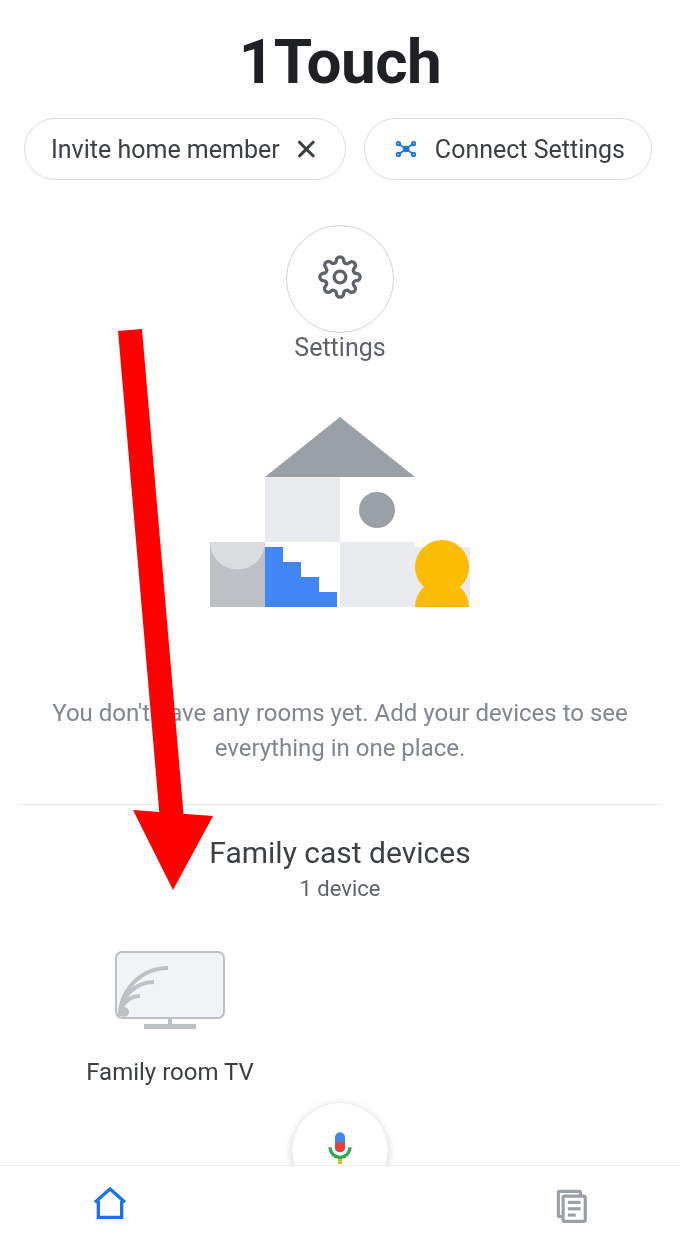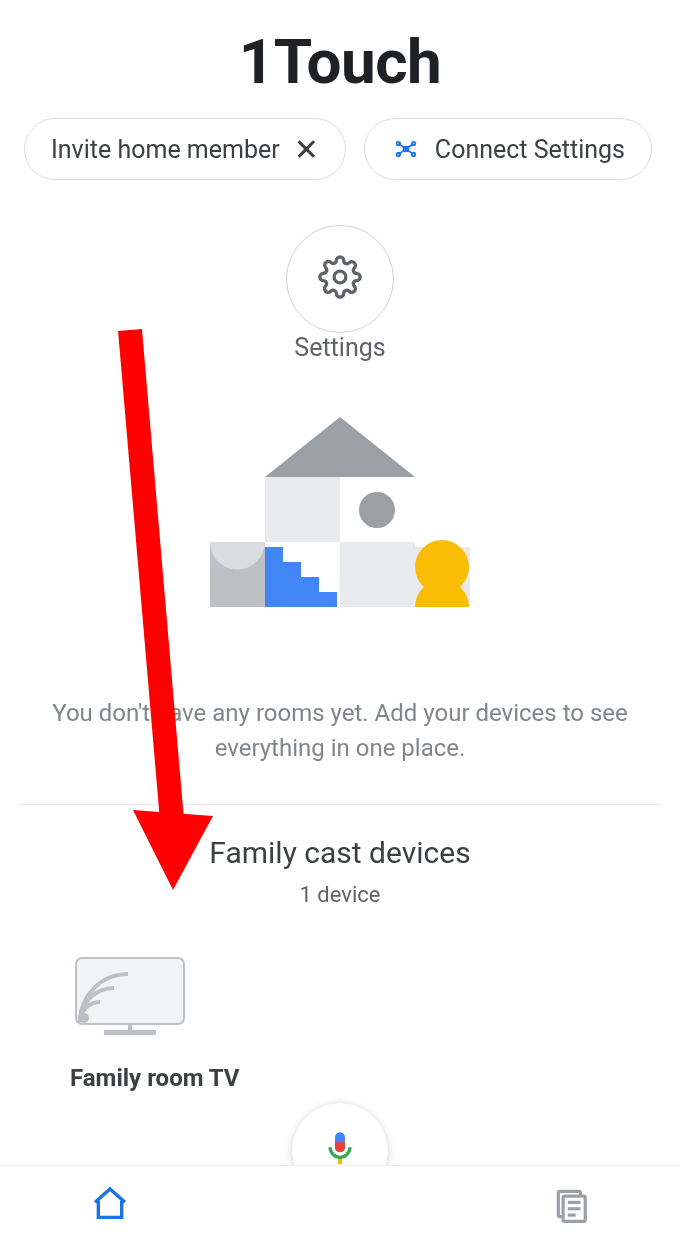--- a/index.html
+++ b/index.html
@@ -84,27 +84,26 @@
   }
   .section-title {
     text-align:center;
     font-size: 30px;
     color: #3c4043;
   }
   .section-sub {
     text-align:center;
     font-size: 22px;
     color: #5f6368;
-    margin-top: 12px;
+    margin-top: 6px;
   }
   .device-tile {
     margin: 45px 0 0 70px;
     width: 200px;
-    text-align:left;
-    font-weight:bold;
+    text-align:center;
   }
   .device-label {
     margin-top: 18px;
     font-size: 24px;
     color: #3c4043;
   }
   .mic-fab {
     position: absolute;
     left: 50%;
     bottom: 46px;

